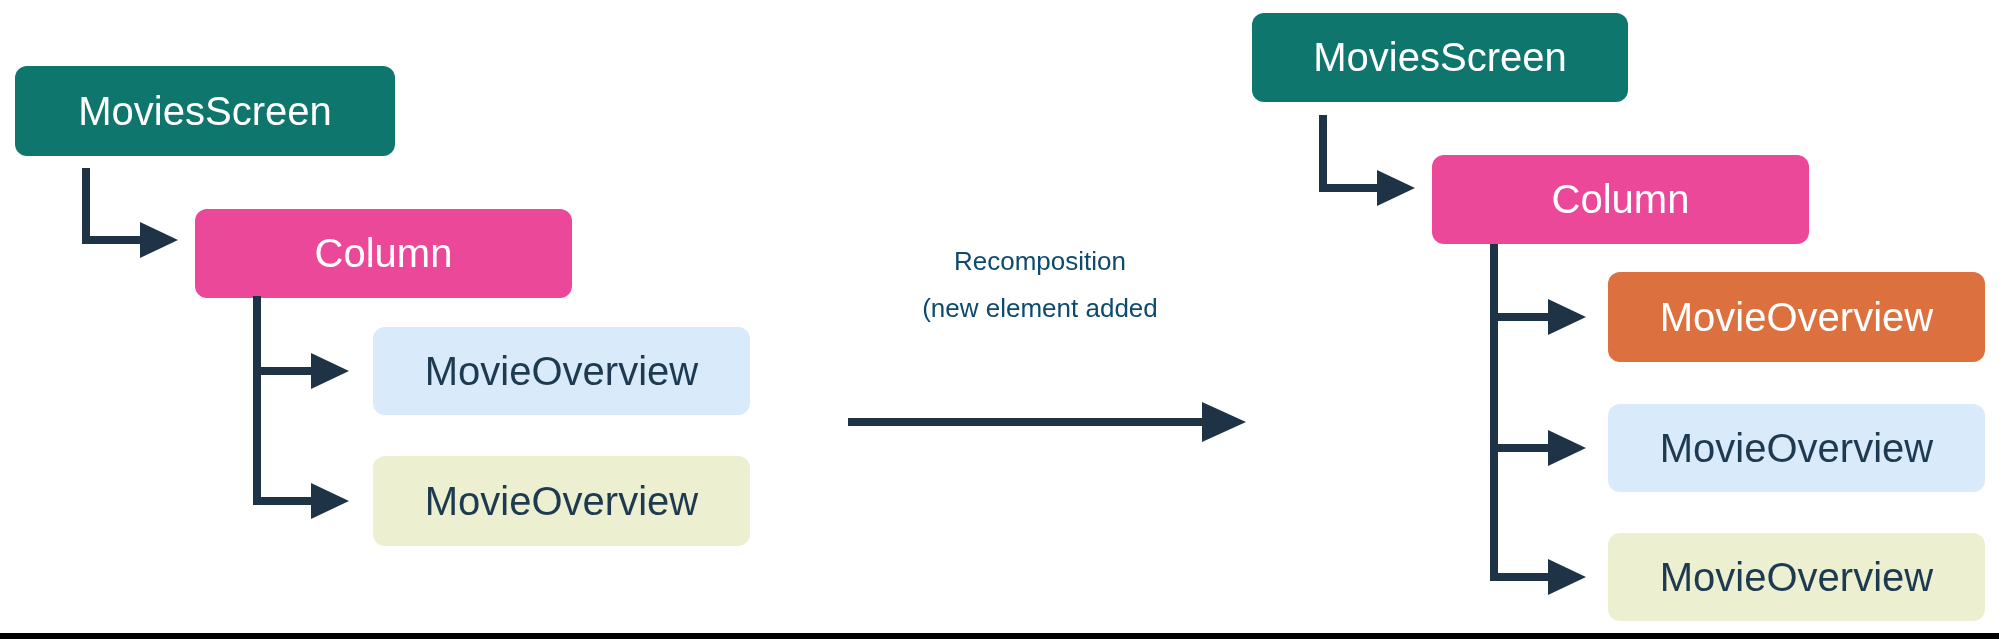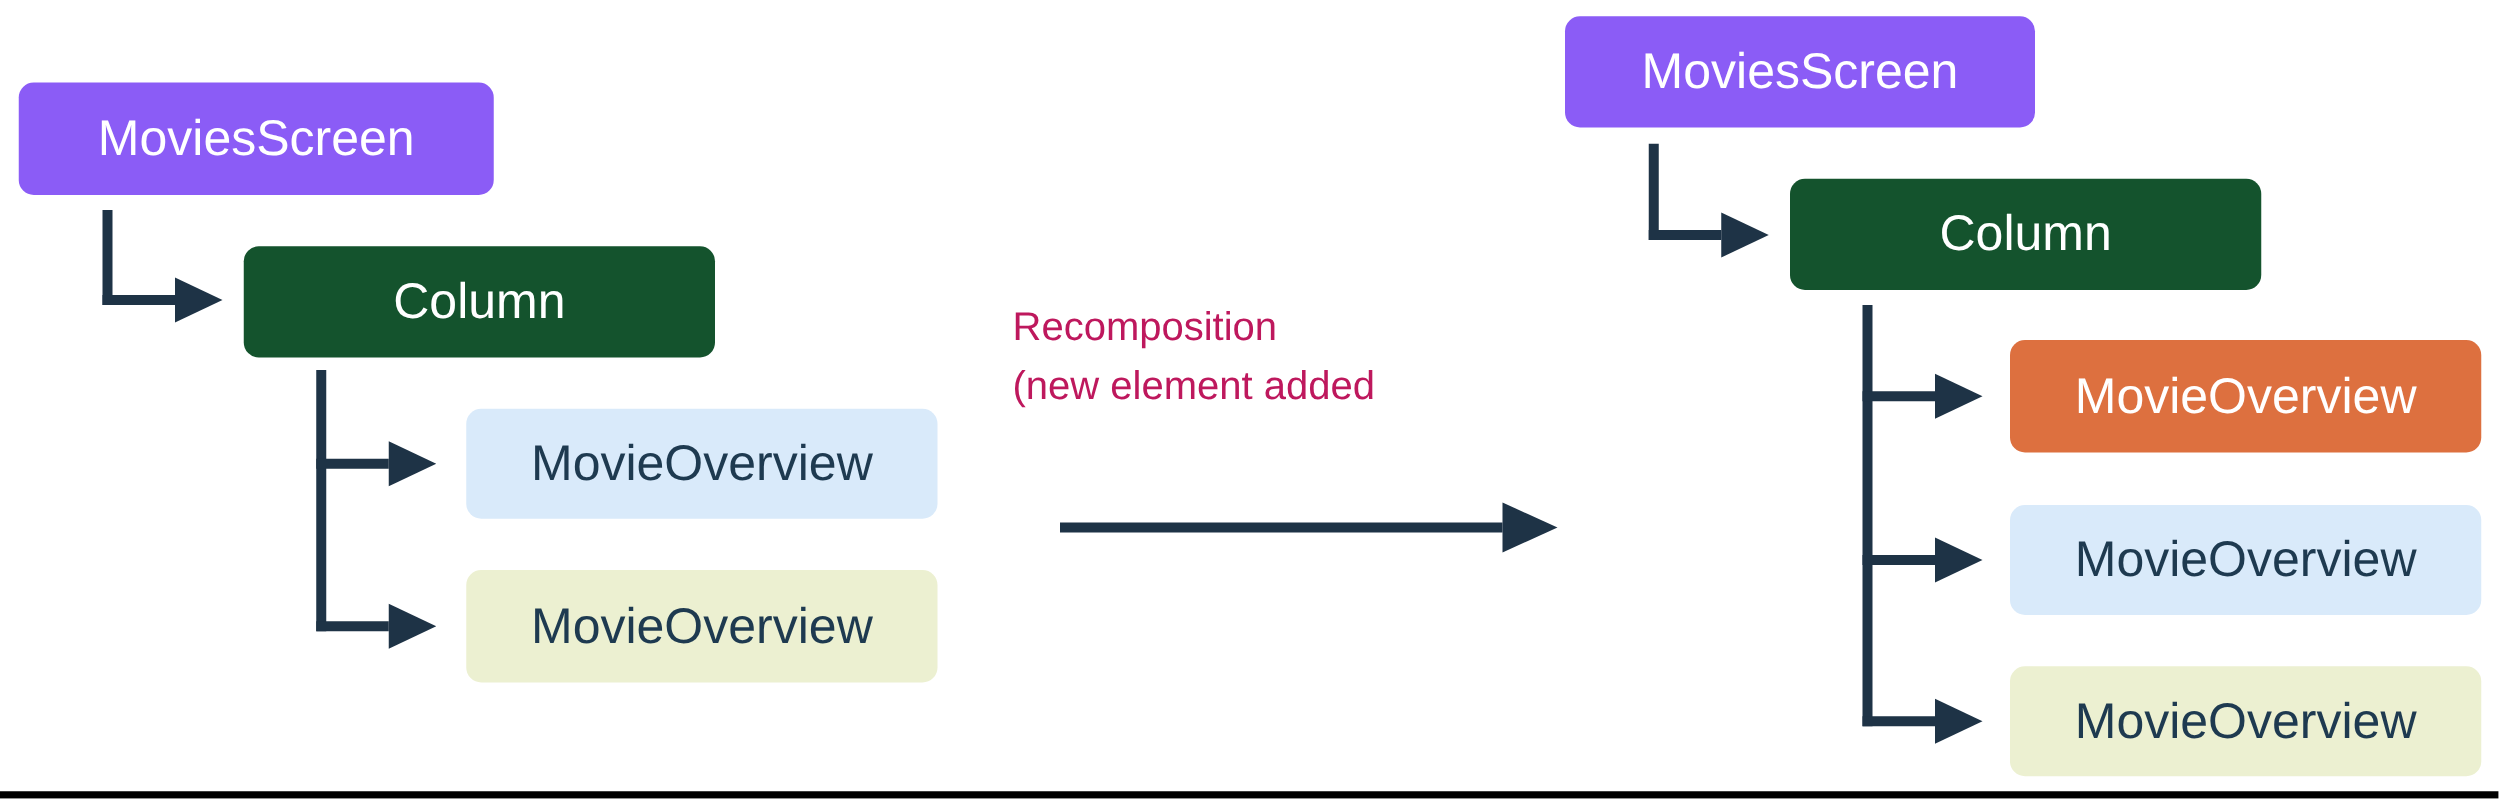--- a/index.html
+++ b/index.html
@@ -4,35 +4,35 @@
 <style>
   html,body{margin:0;padding:0;background:#ffffff;}
   .canvas{
     position:relative;width:1999px;height:639px;background:#ffffff;overflow:hidden;
     font-family:"Liberation Sans", sans-serif;
   }
   .box{
     position:absolute;display:flex;align-items:center;justify-content:center;
     border-radius:12px;font-size:40px;white-space:nowrap;
   }
-  .green{background:#8b5cf6;color:#ffffff;}
-  .blue{background:#14532d;color:#ffffff;}
+  .green{background:#0f766e;color:#ffffff;}
+  .blue{background:#ec4899;color:#ffffff;margin-top:12px;}
   .orange{background:#DD703F;color:#ffffff;}
   .light-blue{background:#D9EAFA;color:#1E3A50;}
   .pale-yellow{background:#ECF0D1;color:#1E3A50;}
   .vline,.hline{position:absolute;background:#1E3346;}
   .tri{
     position:absolute;width:0;height:0;
     border-top:18px solid transparent;border-bottom:18px solid transparent;
     border-left:38px solid #1E3346;
   }
   .tri.big{border-top-width:20px;border-bottom-width:20px;border-left-width:44px;}
   .caption{
-    position:absolute;left:810px;top:238px;width:460px;text-align:left;
-    color:#be185d;font-size:32px;line-height:47px;
+    position:absolute;left:810px;top:238px;width:460px;text-align:center;
+    color:#0c4a6e;font-size:26px;line-height:47px;
   }
   .bottom-rule{position:absolute;left:0;top:633px;width:1999px;height:6px;background:#000000;}
 </style>
 </head>
 <body>
 
 <div class="canvas">
 
   <div class="box green" style="left:15px;top:66px;width:380px;height:90px;">MoviesScreen</div>
 

